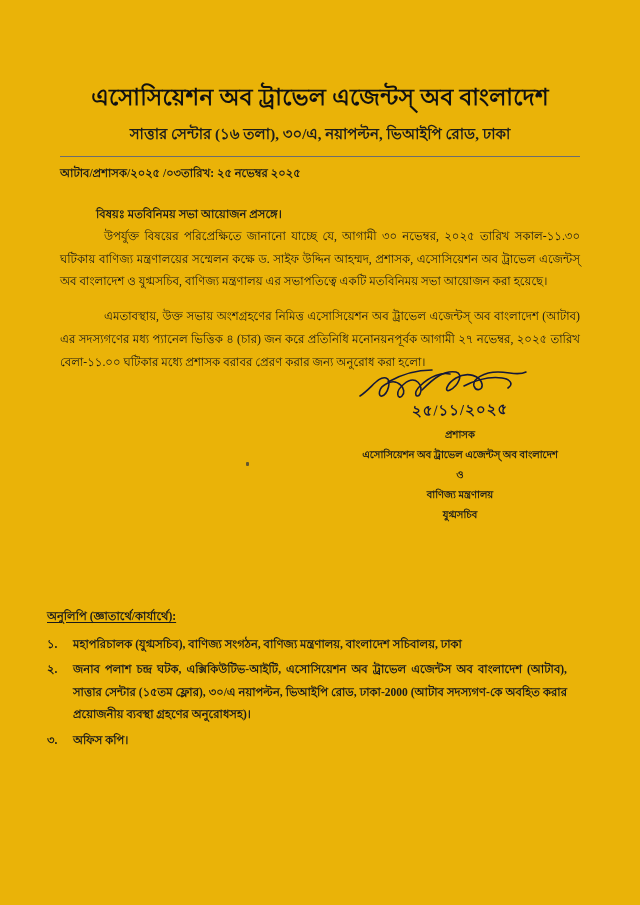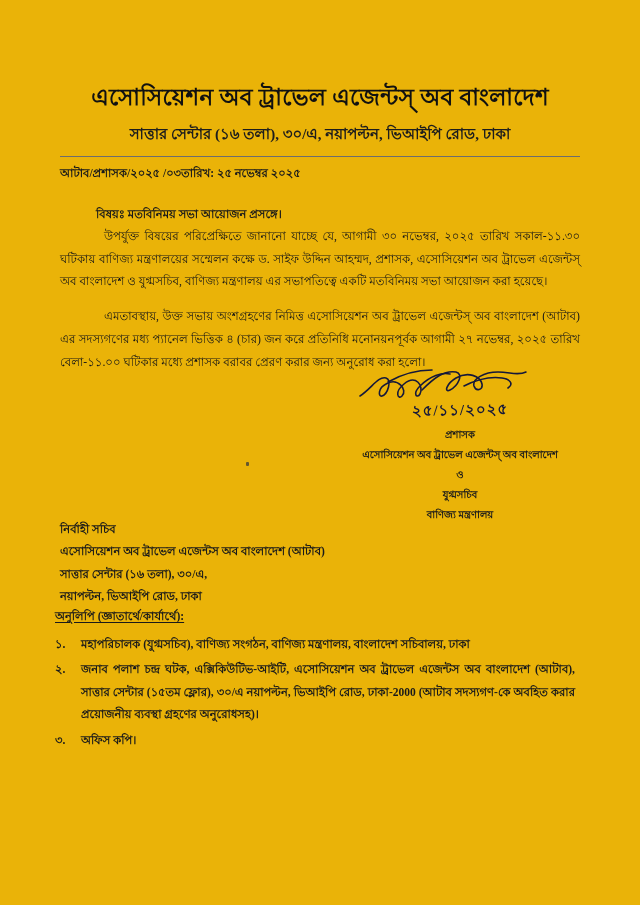--- a/index.html
+++ b/index.html
@@ -133,21 +133,21 @@
     left: 60px;
     top: 518px;
     font-size: 11.5px;
     line-height: 1.95;
     font-weight: 600;
   }
 
   
   .copy-section {
     position: absolute;
-    left: 55px;
+    left: 47px;
     top: 608px;
     width: 520px;
   }
   .copy-heading {
     font-size: 11.5px;
     font-weight: 600;
     text-decoration: underline;
     text-underline-offset: 2px;
   }
   .copy-list {
@@ -205,32 +205,26 @@
                    C 152 6, 160 10, 168 6"></path>
           <path d="M106 20 C 118 14, 130 10, 144 12 C 152 13, 156 18, 150 22"></path>
           <path d="M30 16 C 44 8, 58 4, 74 4"></path>
         </g>
       </svg>
     </div>
     <div class="hand-date">২৫/১১/২০২৫</div>
     <div class="sign-line">প্রশাসক</div>
     <div class="sign-line small-gap">এসোসিয়েশন অব ট্রাভেল এজেন্টস্ অব বাংলাদেশ</div>
     <div class="sign-line small-gap">ও</div>
+    <div class="sign-line small-gap">বাণিজ্য মন্ত্রণালয়</div>
     <div class="sign-line small-gap">যুগ্মসচিব</div>
-    <div class="sign-line small-gap">বাণিজ্য মন্ত্রণালয়</div>
   </div>
 
   <div class="speck"></div>
 
-  <div class="recipient">
-    <div>নির্বাহী সচিব</div>
-    <div>এসোসিয়েশন অব ট্রাভেল এজেন্টস অব বাংলাদেশ (আটাব)</div>
-    <div>সাত্তার সেন্টার (১৬ তলা), ৩০/এ,</div>
-    <div>নয়াপল্টন, ভিআইপি রোড, ঢাকা</div>
-  </div>
 
   <div class="copy-section">
     <div class="copy-heading">অনুলিপি (জ্ঞাতার্থে/কার্যার্থে):</div>
     <ul class="copy-list">
       <li class="copy-item">
         <span class="copy-num">১.</span>
         <span class="copy-text">মহাপরিচালক (যুগ্মসচিব), বাণিজ্য সংগঠন, বাণিজ্য মন্ত্রণালয়, বাংলাদেশ সচিবালয়, ঢাকা</span>
       </li>
       <li class="copy-item">
         <span class="copy-num">২.</span>

